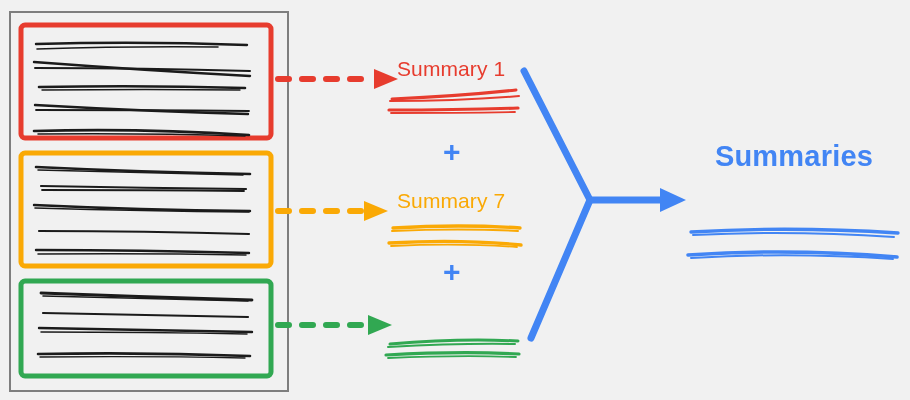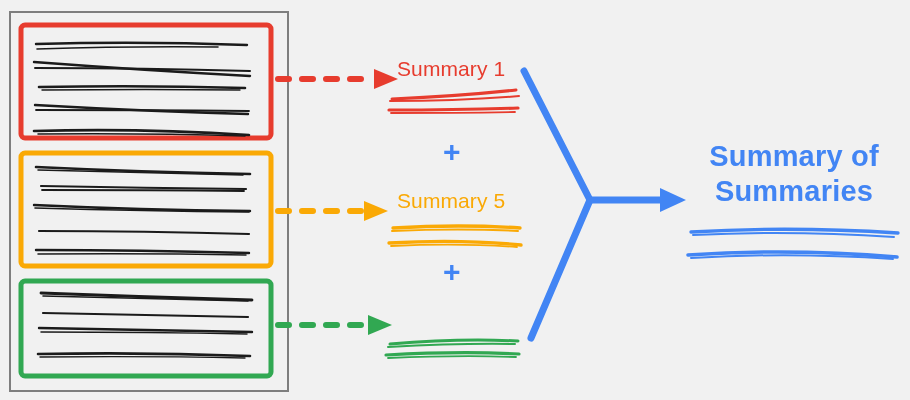--- a/index.html
+++ b/index.html
@@ -150,23 +150,22 @@
       <path d="M688 255 Q790 248 897 257" stroke-width="3.6"></path>
       <path d="M691 258 Q790 252 893 259" stroke-width="2"></path>
     </g>
 
   </svg>
 
   <div class="label sum-label" style="left:397px; top:58px; color:#e73c2e;">Summary 1</div>
 
   <div class="label plus-sign" style="left:443px; top:137px; color:#4285f4;">+</div>
 
-  <div class="label sum-label" style="left:397px; top:190px; color:#faa905;">Summary 5</div>
+  <div class="label sum-label" style="left:397px; top:190px; color:#faa905;">Summary 7</div>
 
   <div class="label plus-sign" style="left:443px; top:257px; color:#4285f4;">+</div>
 
 
   <div class="label final-label" style="left:697px; top:139px; width:194px; color:#4285f4;">
-    <div>Summary of</div>
     <div>Summaries</div>
   </div>
 
 </div>
 
 </body></html>

